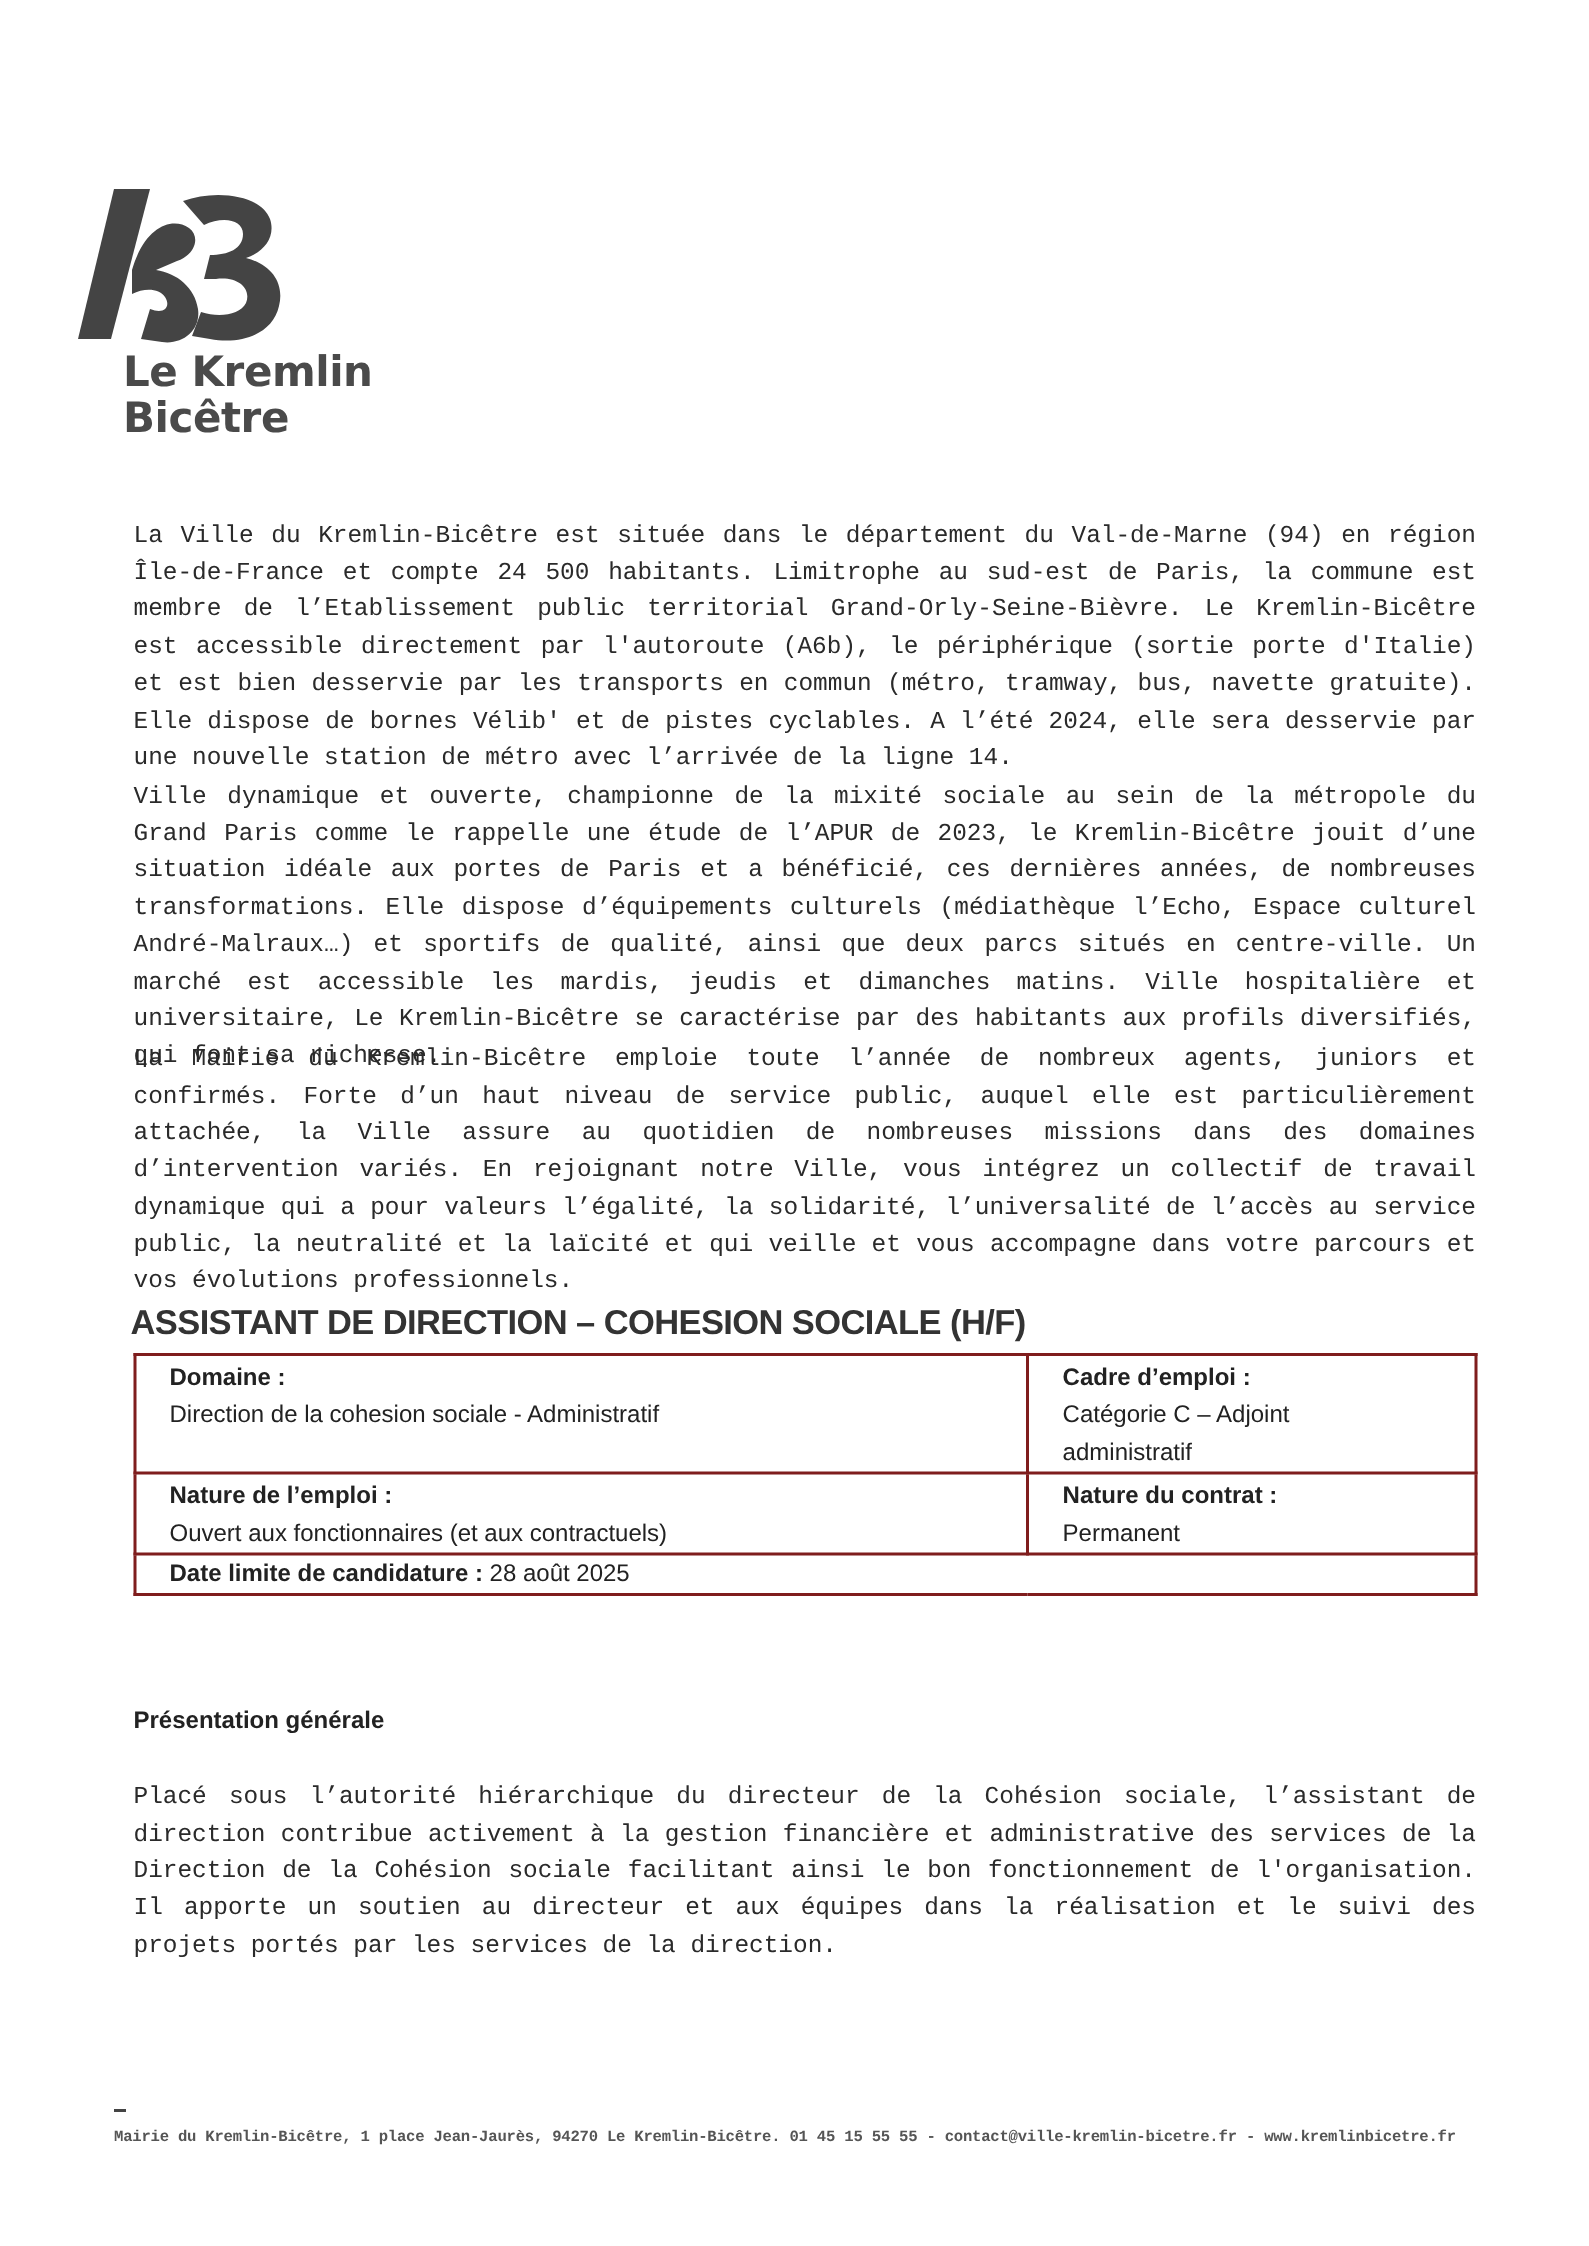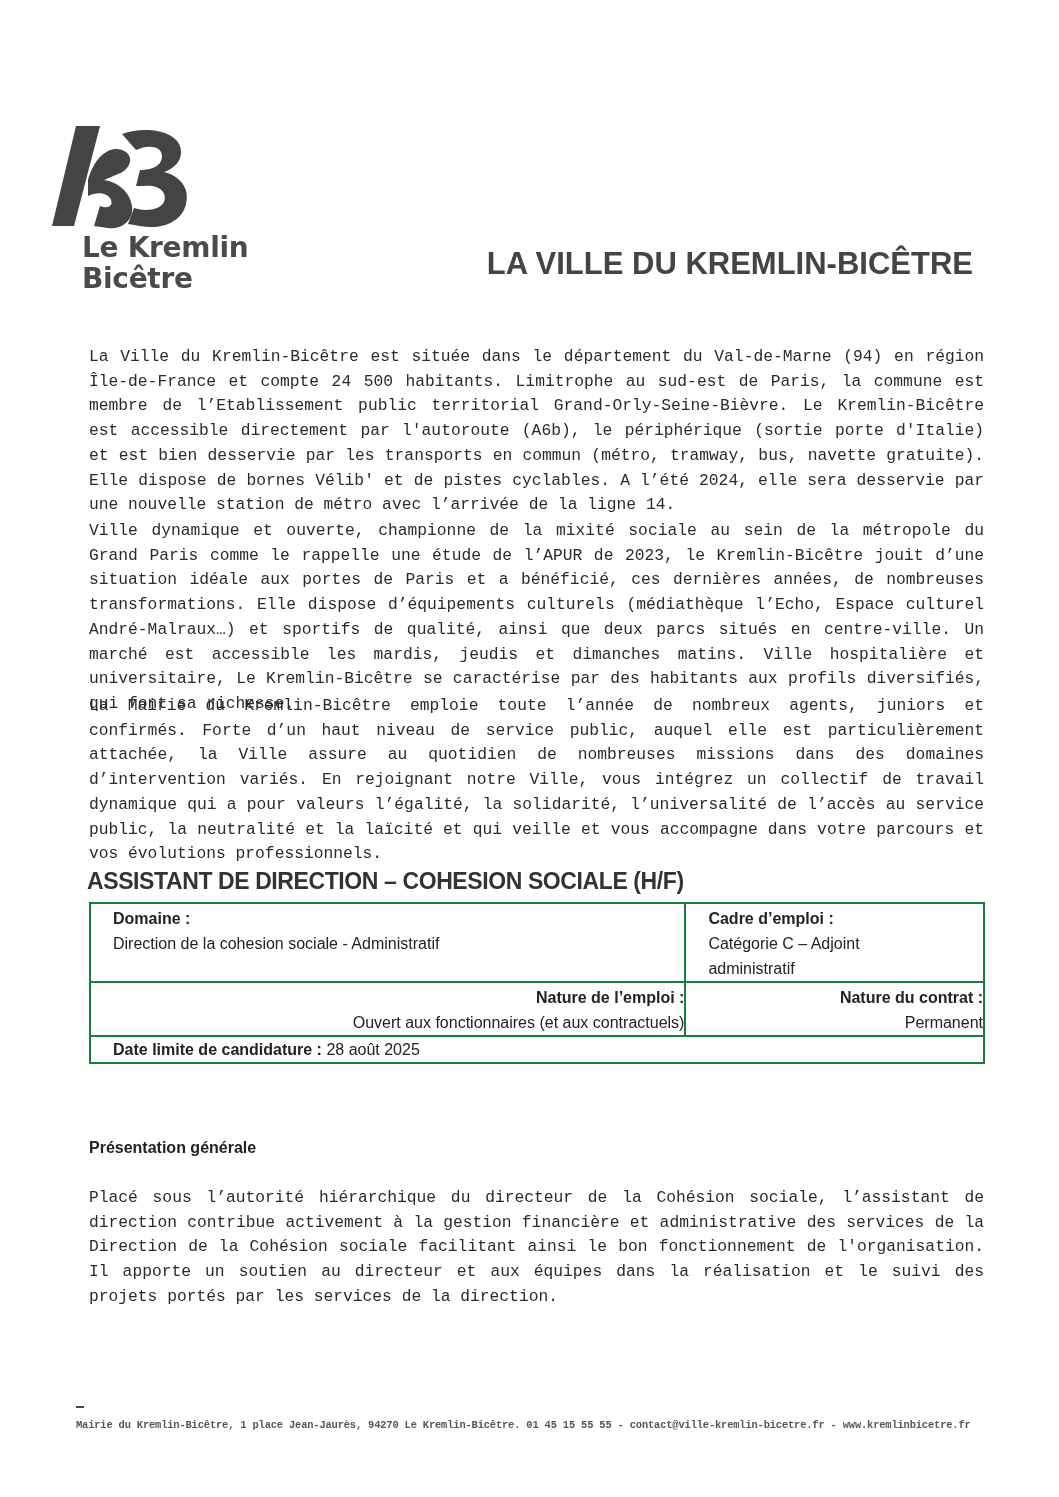--- a/index.html
+++ b/index.html
@@ -12,21 +12,21 @@
     .title-line1 { font-family: "Liberation Sans", sans-serif; font-weight: bold; font-size: 31px;
                    color: #444; line-height: 36px; white-space: nowrap; }
     .title-line2 { font-weight: bold; font-size: 31px; color: #444; line-height: 36px;
                    text-decoration: underline; text-decoration-thickness: 2px; text-underline-offset: 3px; }
     .para { position: absolute; left: 89px; width: 895px; font-size: 16.3px; line-height: 24.7px;
             text-align: justify; color: #2a2a2a; margin: 0; font-family: Liberation Mono, monospace; }
     .job-title { position: absolute; left: 87px; top: 868px; font-weight: bold; font-size: 23px;
                  color: #333; letter-spacing: -0.4px; white-space: nowrap; text-align: center; }
     table.info { position: absolute; left: 89px; top: 902px; width: 896px; border-collapse: collapse;
                  font-size: 16px; color: #222; }
-    table.info td { border: 2px solid #15803d; vertical-align: top; padding: 2px 0 0 22px; line-height: 25px; }
+    table.info td { border: 2px solid #7f1d1d; vertical-align: top; padding: 2px 0 0 22px; line-height: 25px; }
     .lbl { font-weight: bold; display: block; }
     .val { display: block; }
     .sec-head { position: absolute; left: 89px; top: 1139px; font-weight: bold; font-size: 16px; color: #222; }
     .footer-dash { position: absolute; left: 76px; top: 1406px; width: 8px; height: 2px; background: #444; }
     .footer { position: absolute; left: 76px; top: 1419px; font-family: Liberation Mono, monospace;
               font-weight: bold; font-size: 10.4px; color: #555; white-space: nowrap; letter-spacing: -0.15px; }
   </style>
 </head>
 <body>
 
@@ -39,21 +39,20 @@
 
     <path d="M74 12 C96 4 126 8 132 24 C136 36 128 46 116 50 C132 54 142 66 138 82 C134 100 114 108 92 104 L80 102 L86 86 C98 90 112 88 116 80 C120 70 110 62 96 64 L88 64 L92 48 C104 48 114 44 114 34 C114 24 100 22 88 28 Z" fill="#444"></path>
   </svg>
 </div>
 <div class="logo-text">
   <div>Le Kremlin</div>
   <div>Bicêtre</div>
 </div>
 
 <div class="title-block">
-  <div class="title-line1">LA VILLE DU KREMLIN-BICÊTRE</div>
 </div>
 
 <p class="para" style="top:345px;">La Ville du Kremlin-Bicêtre est située dans le département du Val-de-Marne (94) en région Île-de-France et compte 24 500 habitants. Limitrophe au sud-est de Paris, la commune est membre de l’Etablissement public territorial Grand-Orly-Seine-Bièvre. Le Kremlin-Bicêtre est accessible directement par l'autoroute (A6b), le périphérique (sortie porte d'Italie) et est bien desservie par les transports en commun (métro, tramway, bus, navette gratuite). Elle dispose de bornes Vélib' et de pistes cyclables. A l’été 2024, elle sera desservie par une nouvelle station de métro avec l’arrivée de la ligne 14.</p>
 <p class="para" style="top:519px;">Ville dynamique et ouverte, championne de la mixité sociale au sein de la métropole du Grand Paris comme le rappelle une étude de l’APUR de 2023, le Kremlin-Bicêtre jouit d’une situation idéale aux portes de Paris et a bénéficié, ces dernières années, de nombreuses transformations. Elle dispose d’équipements culturels (médiathèque l’Echo, Espace culturel André-Malraux…) et sportifs de qualité, ainsi que deux parcs situés en centre-ville. Un marché est accessible les mardis, jeudis et dimanches matins. Ville hospitalière et universitaire, Le Kremlin-Bicêtre se caractérise par des habitants aux profils diversifiés, qui font sa richesse.</p>
 <p class="para" style="top:694px;">La Mairie du Kremlin-Bicêtre emploie toute l’année de nombreux agents, juniors et confirmés. Forte d’un haut niveau de service public, auquel elle est particulièrement attachée, la Ville assure au quotidien de nombreuses missions dans des domaines d’intervention variés. En rejoignant notre Ville, vous intégrez un collectif de travail dynamique qui a pour valeurs l’égalité, la solidarité, l’universalité de l’accès au service public, la neutralité et la laïcité et qui veille et vous accompagne dans votre parcours et vos évolutions professionnels.</p>
 
 <div class="job-title">ASSISTANT DE DIRECTION – COHESION SOCIALE (H/F)</div>
 
 <table class="info">
   <colgroup>
@@ -65,21 +64,21 @@
       <tr style="height:78px;">
     <td colspan="2">
       <span class="lbl">Domaine :</span>
       <span class="val">Direction de la cohesion sociale  - Administratif</span>
     </td>
     <td>
       <span class="lbl">Cadre d’emploi :</span>
       <span class="val" style="padding-right:62px;">Catégorie  C – Adjoint administratif</span>
     </td>
   </tr>
-  <tr style="height:52px;text-align:right;">
+  <tr style="height:52px;">
     <td colspan="2">
       <span class="lbl">Nature de l’emploi :</span>
       <span class="val">Ouvert aux fonctionnaires (et aux contractuels)</span>
     </td>
     <td>
       <span class="lbl">Nature du contrat :</span>
       <span class="val">Permanent</span>
     </td>
   </tr>
   <tr style="height:25px;">

